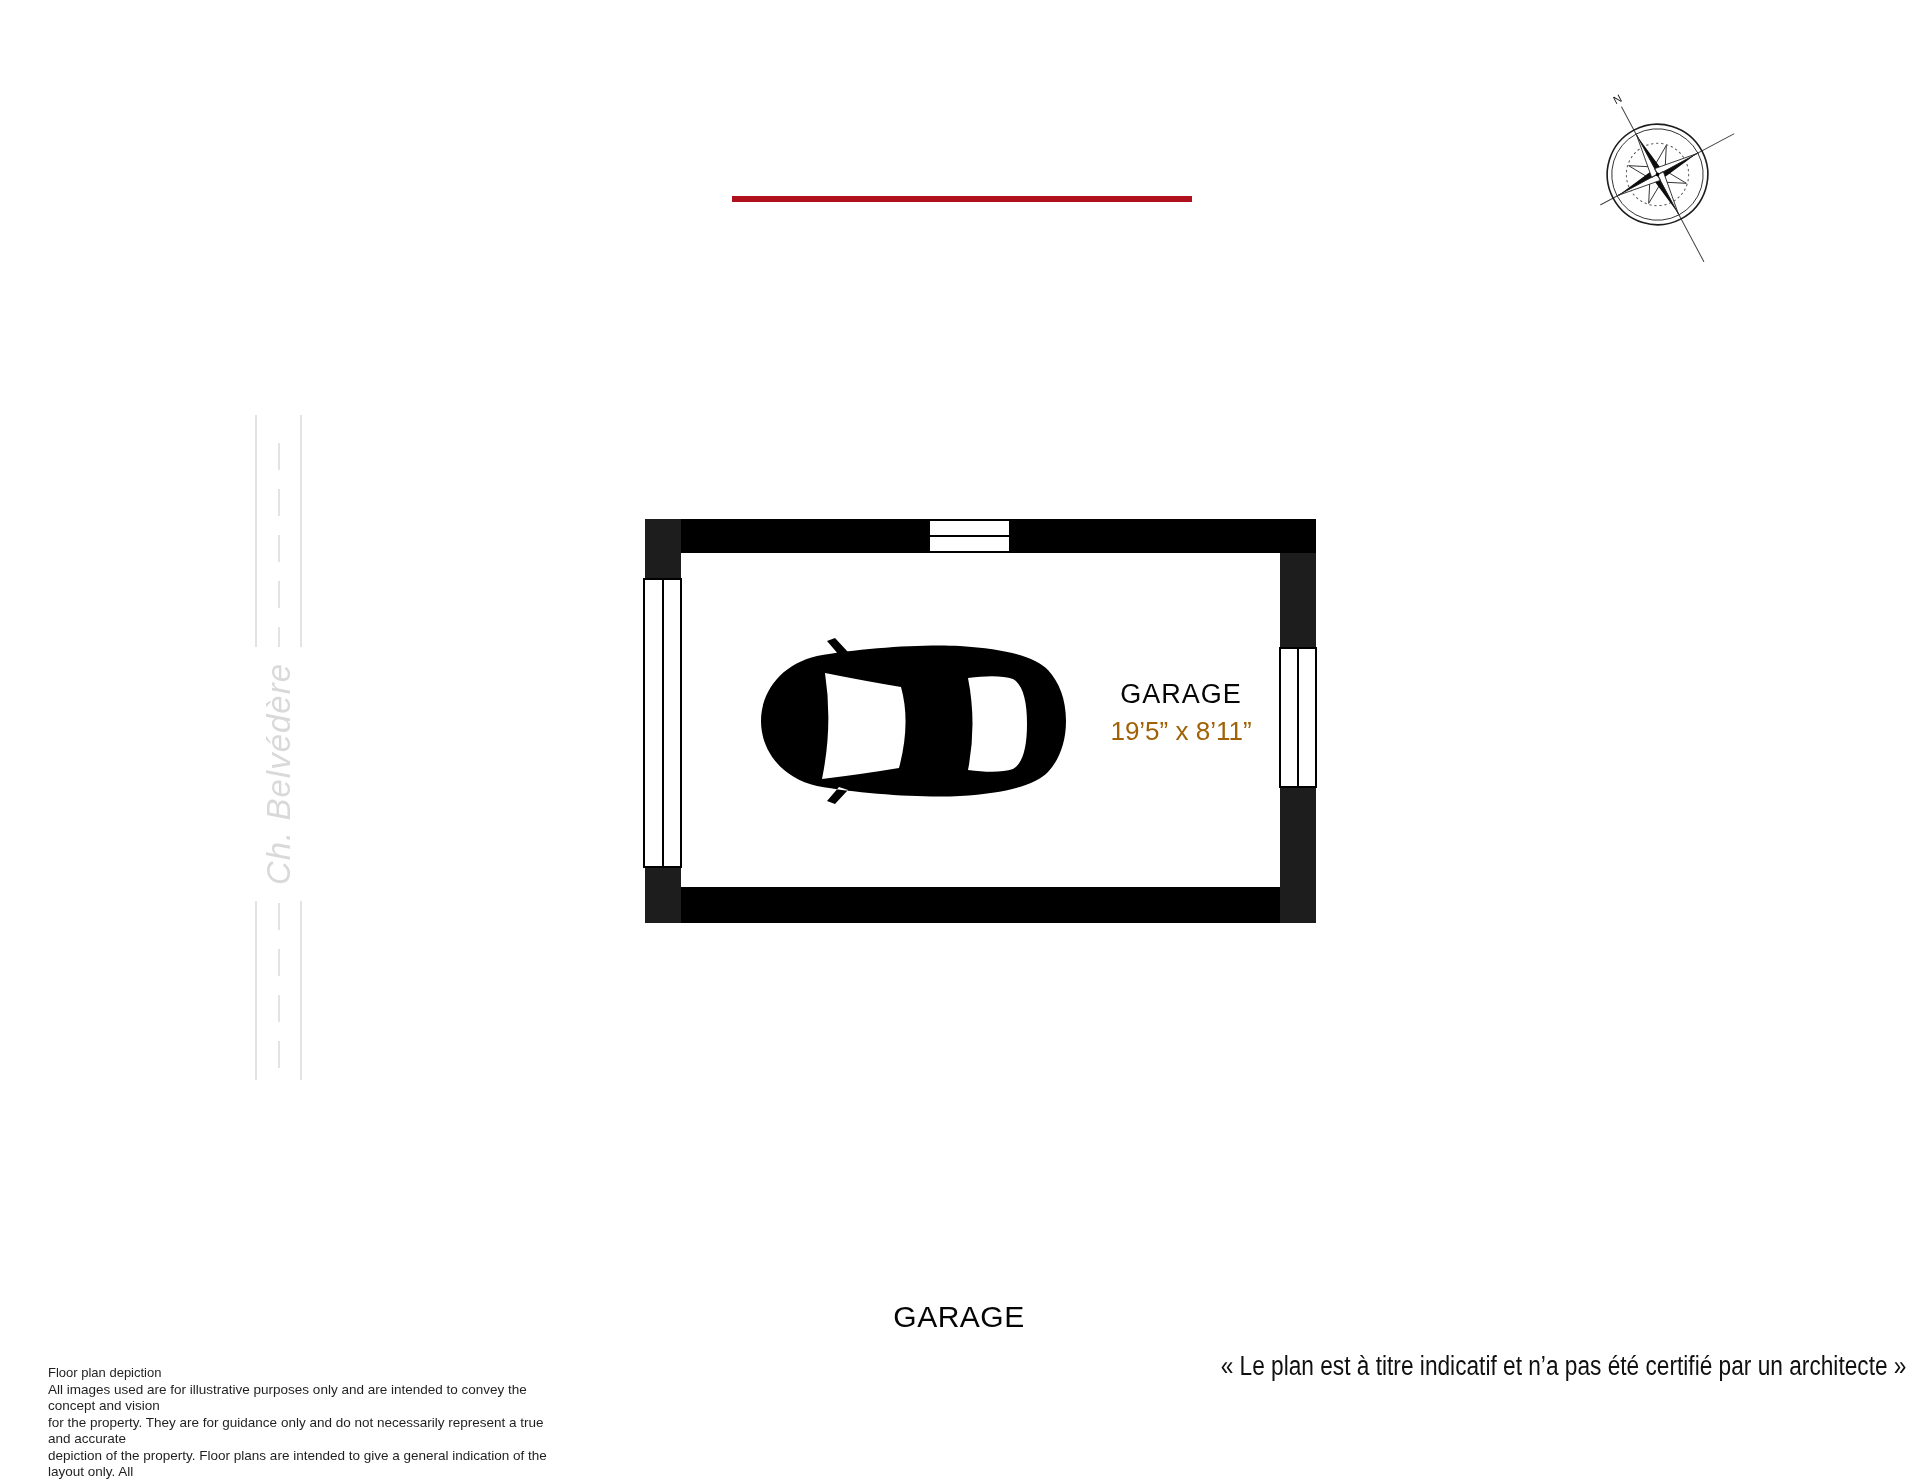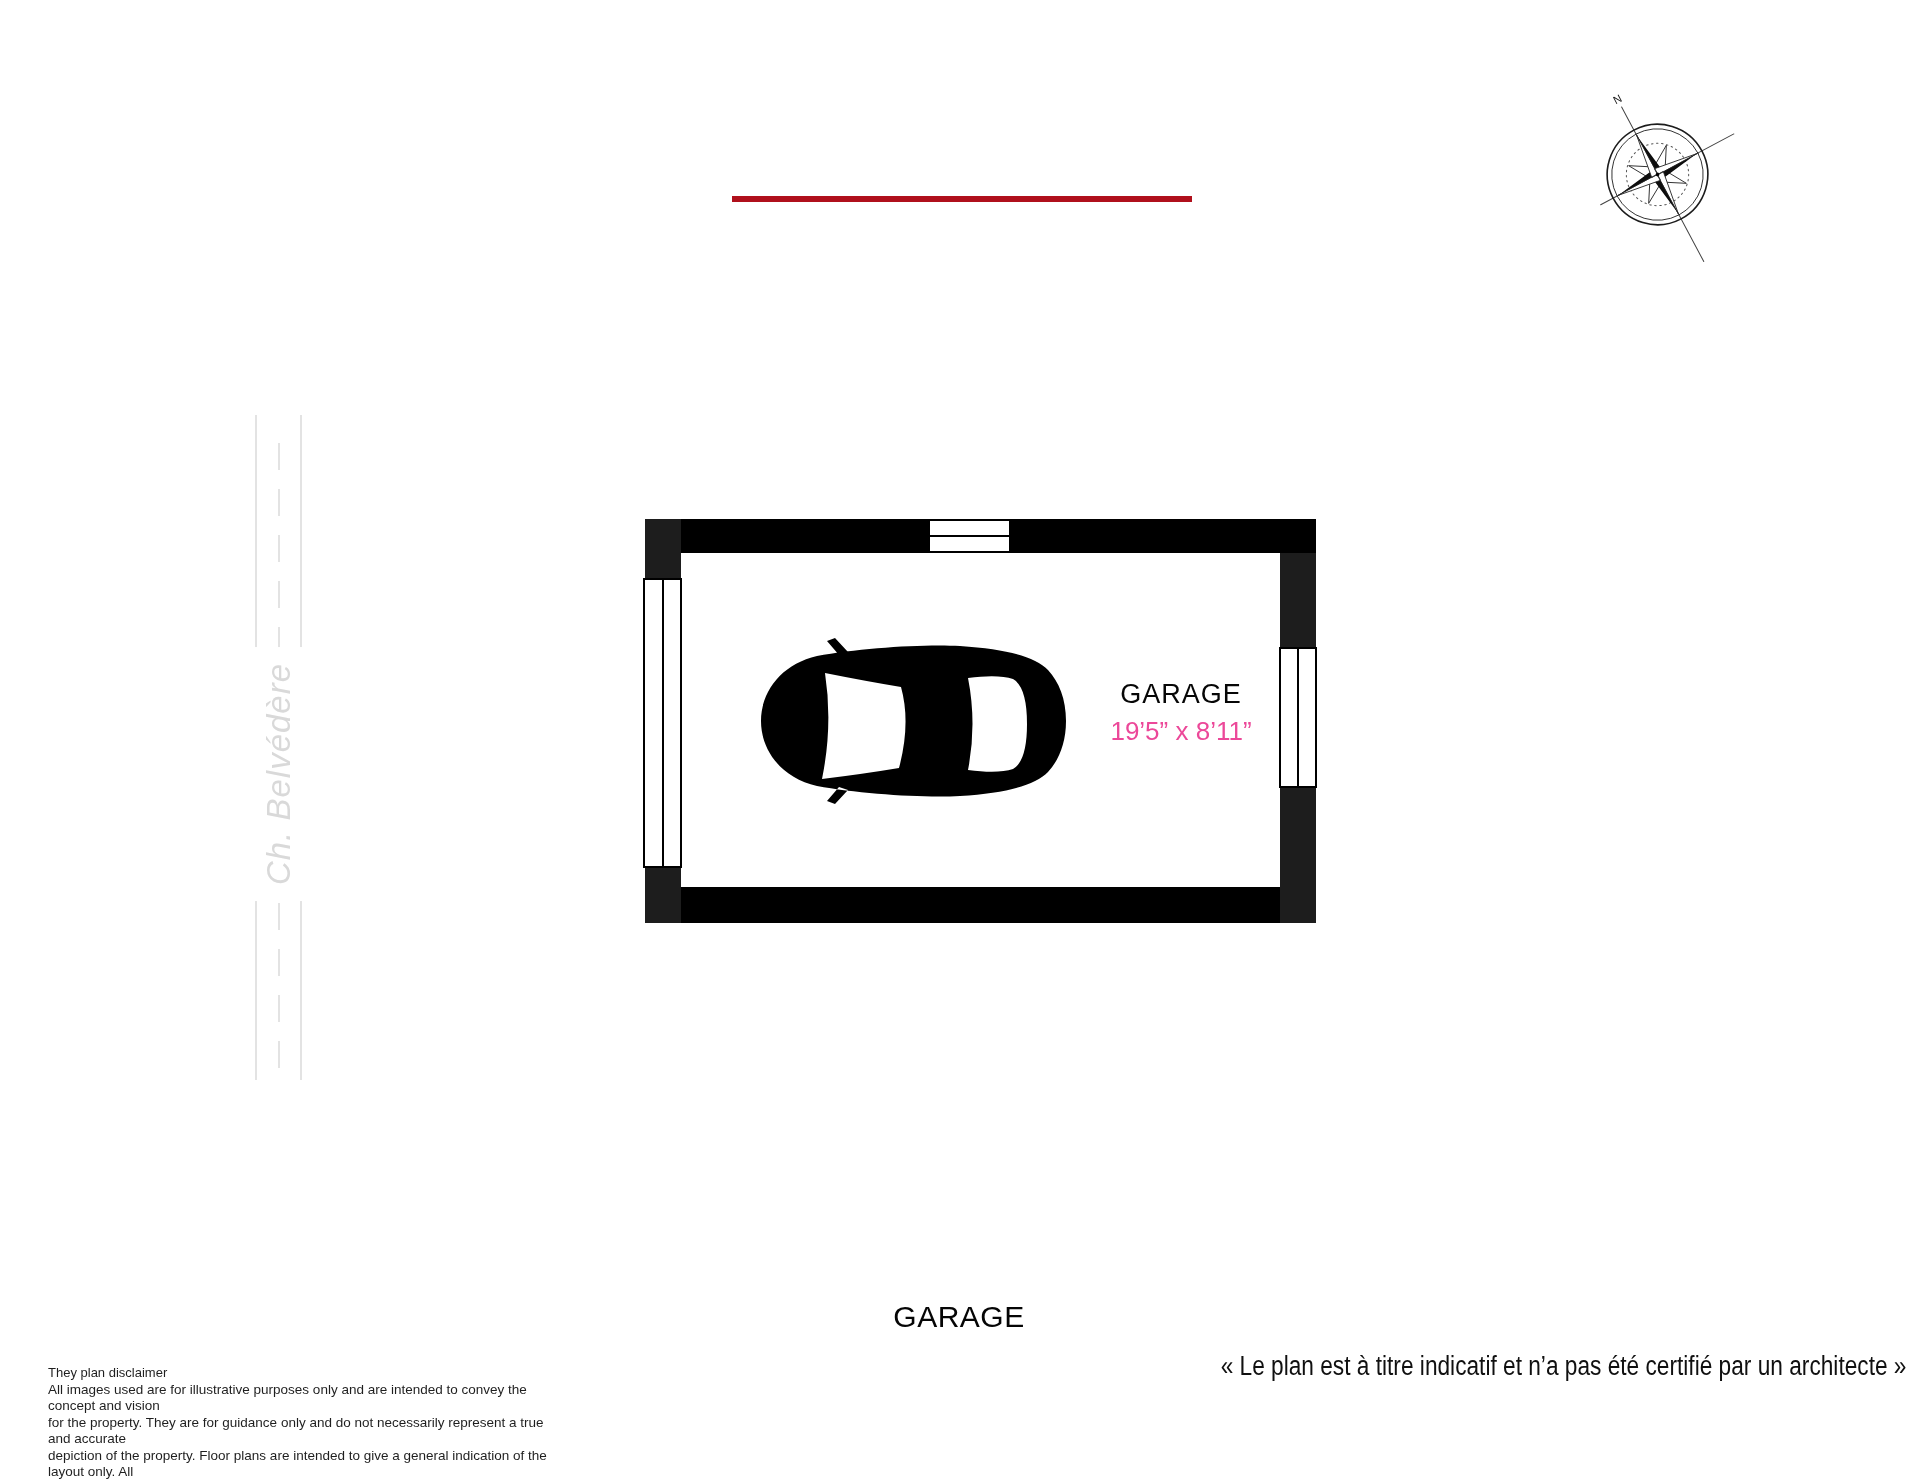--- a/index.html
+++ b/index.html
@@ -44,21 +44,21 @@
   .win-top{left:283px;top:0;width:83px;height:34px;}
   .win-top .mid{left:-1px;right:-1px;top:50%;height:2px;margin-top:-1px;}
   .win-left{left:-2px;top:59px;width:39px;height:290px;}
   .win-left .mid{top:-1px;bottom:-1px;left:50%;width:2px;margin-left:-1px;}
   .win-right{left:634px;top:128px;width:38px;height:141px;}
   .win-right .mid{top:-1px;bottom:-1px;left:50%;width:2px;margin-left:-1px;}
   .car{position:absolute;left:110px;top:118px;width:312px;height:168px;}
   .room-label-block{position:absolute;left:536px;top:160px;transform:translateX(-50%);
                     text-align:center;white-space:nowrap;}
   .room-name{font-size:27px;letter-spacing:1px;color:#060606;}
-  .room-dims{font-size:26px;margin-top:6px;color:#ec4899;}
+  .room-dims{font-size:26px;margin-top:6px;color:#a16207;}
 
   
   .floor-label{position:absolute;left:959px;top:1300px;transform:translateX(-50%);
                font-size:30px;letter-spacing:0.5px;color:#050505;}
   .disclaimer{position:absolute;left:48px;top:1365px;width:510px;color:var(--muted);}
   .disclaimer h4{font-size:13px;font-weight:400;margin-bottom:2px;}
   .disclaimer p{font-size:13.5px;line-height:16.4px;white-space:pre-line;}
   .cert-note{position:absolute;right:14px;top:1351px;font-size:27px;color:#101010;
              transform:scaleX(0.84);transform-origin:100% 50%;white-space:nowrap;}
 </style>
@@ -121,21 +121,21 @@
 
     <div class="room-label-block">
       <div class="room-name">GARAGE</div>
       <div class="room-dims">19’5” x 8’11”</div>
     </div>
   </div>
 
   <div class="floor-label">GARAGE</div>
 
   <div class="disclaimer">
-    <h4>They plan disclaimer</h4>
+    <h4>Floor plan depiction</h4>
     <p>All images used are for illustrative purposes only and are intended to convey the concept and vision
 for the property. They are for guidance only and do not necessarily represent a true and accurate
 depiction of the property. Floor plans are intended to give a general indication of the layout only. All
 images and dimensions are not intended to form any contract or warranty.</p>
   </div>
 
   <div class="cert-note">« Le plan est à titre indicatif et n’a pas été certifié par un architecte »</div>
 
 </div>
 

